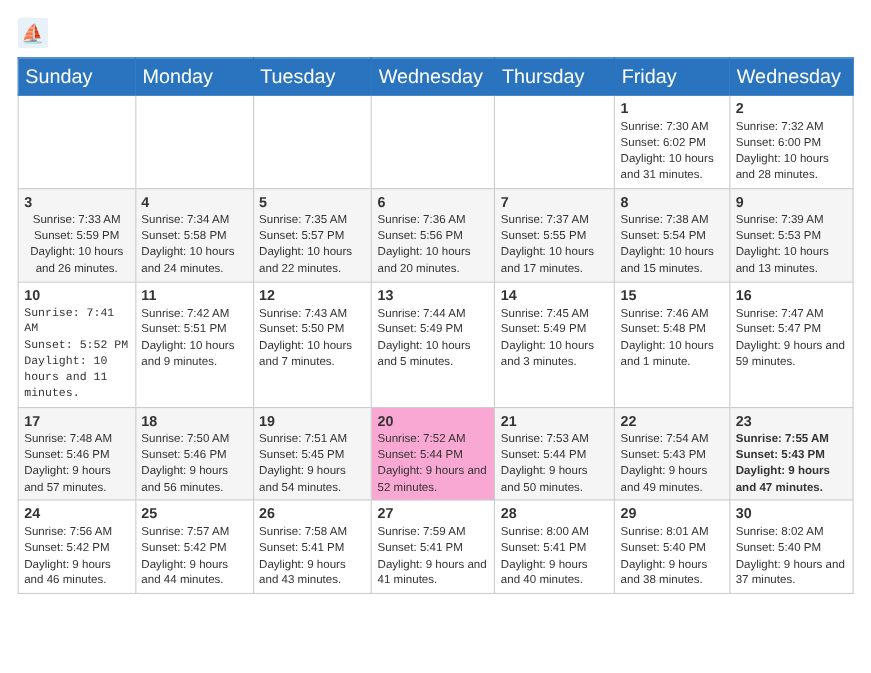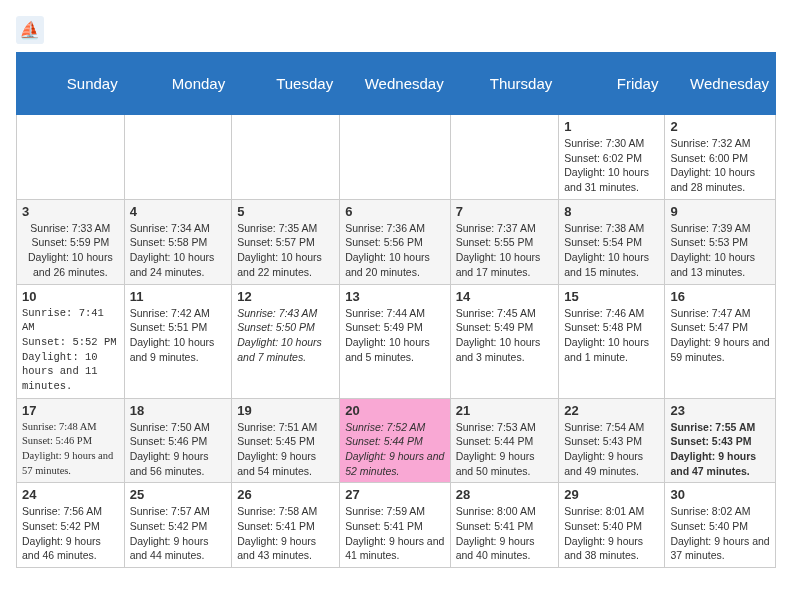--- a/index.html
+++ b/index.html
@@ -44,23 +44,23 @@
       font-size: 14px;
       color: #555;
     }
     .calendar {
       width: 100%;
       border-collapse: collapse;
     }
     .calendar th {
       background: #2a74bf;
       color: #fff;
-      text-align: right;
-      padding: 22px 6px;
-      font-size: 15px;
+      text-align: left;
+      padding: 6px 6px;
+      font-size: 18px;
       font-weight: normal;
       border: 1px solid #2a74bf;
     }
     .calendar td {
       border: 1px solid #ccc;
       vertical-align: top;
       padding: 4px 5px;
       width: 113px;
       min-height: 80px;
       font-size: 11px;
@@ -188,21 +188,21 @@
 Daylight: 10 hours and 11 minutes.</div>
         </td>
         <td>
           <div class="day-number">11</div>
           <div class="day-info" style="white-space: pre-line;">Sunrise: 7:42 AM
 Sunset: 5:51 PM
 Daylight: 10 hours and 9 minutes.</div>
         </td>
         <td>
           <div class="day-number">12</div>
-          <div class="day-info" style="white-space: pre-line; font-style: italic;">Sunrise: 7:43 AM
+          <div class="day-info" style="white-space: pre-line;">Sunrise: 7:43 AM
 Sunset: 5:50 PM
 Daylight: 10 hours and 7 minutes.</div>
         </td>
         <td>
           <div class="day-number">13</div>
           <div class="day-info" style="white-space: pre-line;">Sunrise: 7:44 AM
 Sunset: 5:49 PM
 Daylight: 10 hours and 5 minutes.</div>
         </td>
         <td>
@@ -220,39 +220,39 @@
         <td>
           <div class="day-number">16</div>
           <div class="day-info" style="white-space: pre-line;">Sunrise: 7:47 AM
 Sunset: 5:47 PM
 Daylight: 9 hours and 59 minutes.</div>
         </td>
       </tr>
       <tr>
         <td style="background: rgb(245, 245, 245);">
           <div class="day-number">17</div>
-          <div class="day-info" style="white-space: pre-line; font-family: Liberation Serif, serif;">Sunrise: 7:48 AM
+          <div class="day-info" style="white-space: pre-line;">Sunrise: 7:48 AM
 Sunset: 5:46 PM
 Daylight: 9 hours and 57 minutes.</div>
         </td>
         <td style="background: rgb(245, 245, 245);">
           <div class="day-number">18</div>
           <div class="day-info" style="white-space: pre-line;">Sunrise: 7:50 AM
 Sunset: 5:46 PM
 Daylight: 9 hours and 56 minutes.</div>
         </td>
         <td style="background: rgb(245, 245, 245);">
           <div class="day-number">19</div>
           <div class="day-info" style="white-space: pre-line;">Sunrise: 7:51 AM
 Sunset: 5:45 PM
 Daylight: 9 hours and 54 minutes.</div>
         </td>
         <td style="background: #f9a8d4;">
           <div class="day-number">20</div>
-          <div class="day-info" style="white-space: pre-line; font-style: italic;">Sunrise: 7:52 AM
+          <div class="day-info" style="white-space: pre-line;">Sunrise: 7:52 AM
 Sunset: 5:44 PM
 Daylight: 9 hours and 52 minutes.</div>
         </td>
         <td style="background: rgb(245, 245, 245);">
           <div class="day-number">21</div>
           <div class="day-info" style="white-space: pre-line;">Sunrise: 7:53 AM
 Sunset: 5:44 PM
 Daylight: 9 hours and 50 minutes.</div>
         </td>
         <td style="background: rgb(245, 245, 245);">

